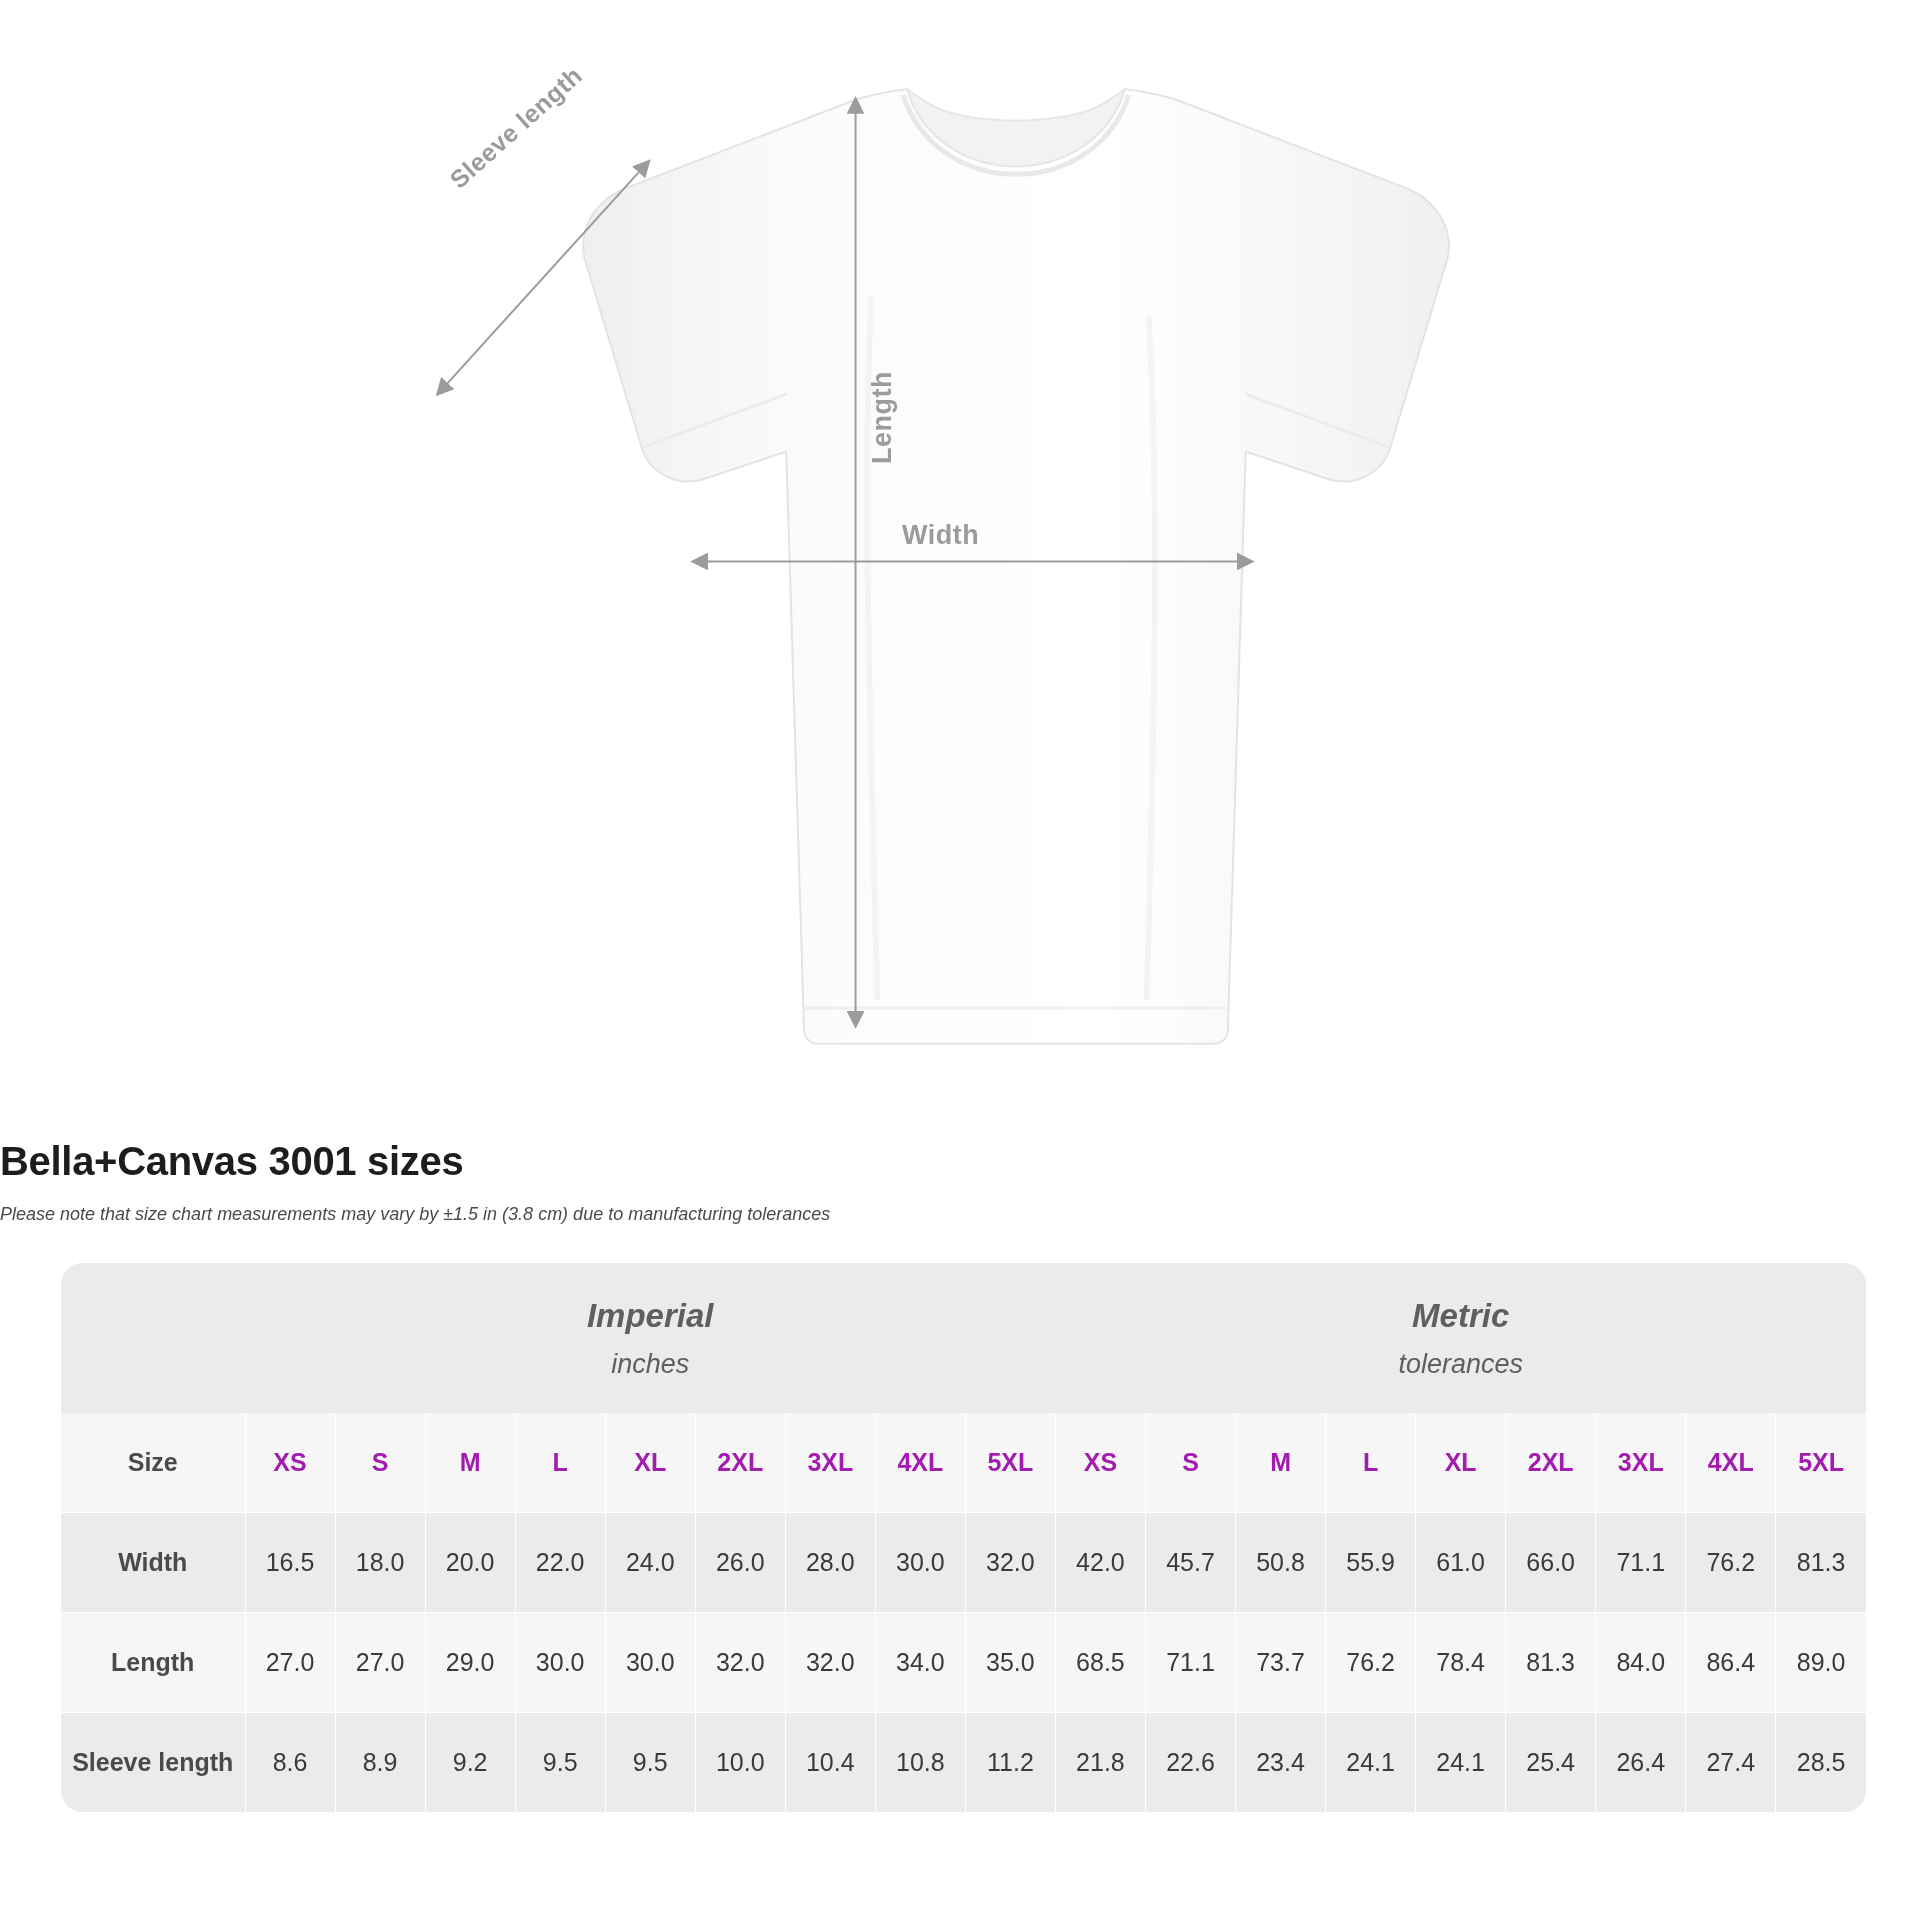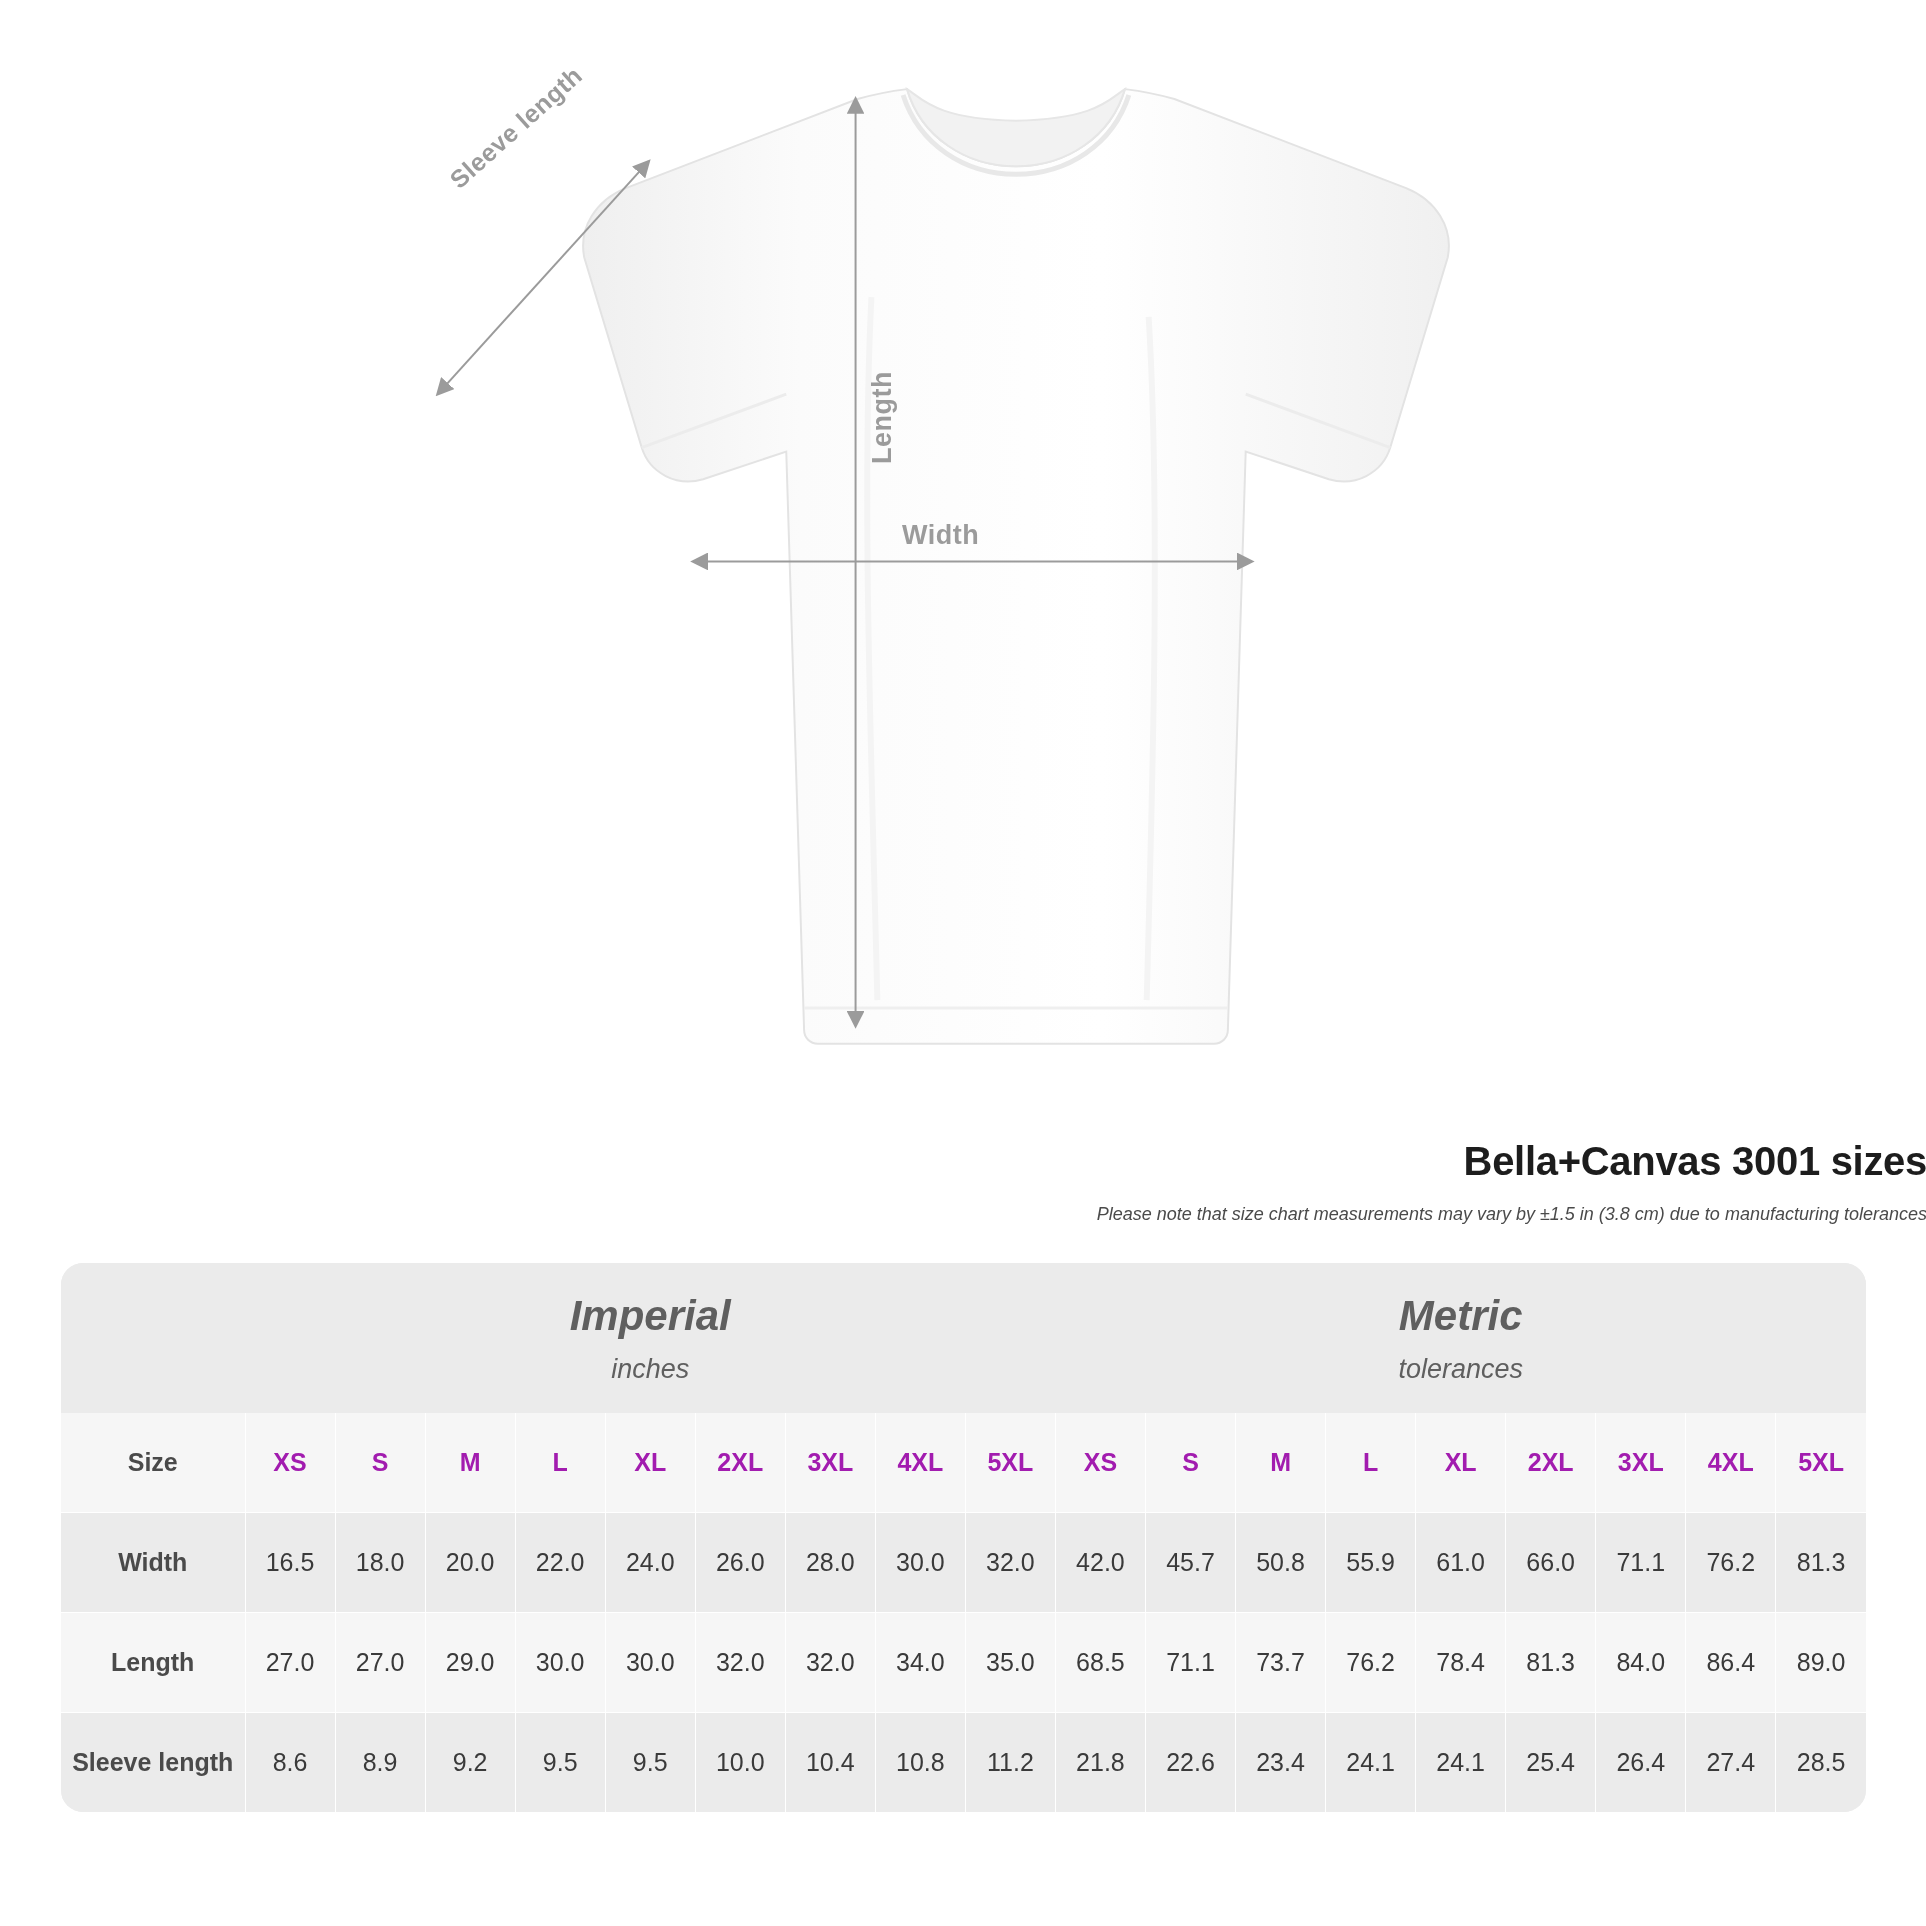--- a/index.html
+++ b/index.html
@@ -49,21 +49,21 @@
   .dim-label.sleeve-label {
     font-size: 25px;
     left: 444px;
     top: 173px;
     transform: rotate(-42deg);
     transform-origin: left top;
   }
 
   
   .title-block {
-    text-align: right;
+    text-align: left;
     margin-top: 30px;
   }
   .chart-title {
     font-size: 40px;
     font-weight: bold;
     color: #1d1d1d;
     letter-spacing: -0.3px;
   }
   .chart-note {
     font-size: 18px;
@@ -90,21 +90,21 @@
     padding: 0;
   }
 
   
   .unit-row td {
     height: 150px;
     background: #ebebeb;
     border: none;
   }
   .unit-name {
-    font-size: 42px;
+    font-size: 33px;
     font-weight: bold;
     font-style: italic;
     color: #5f5f5f;
   }
   .unit-sub {
     font-size: 27px;
     font-style: italic;
     color: #5f5f5f;
     margin-top: 14px;
   }

